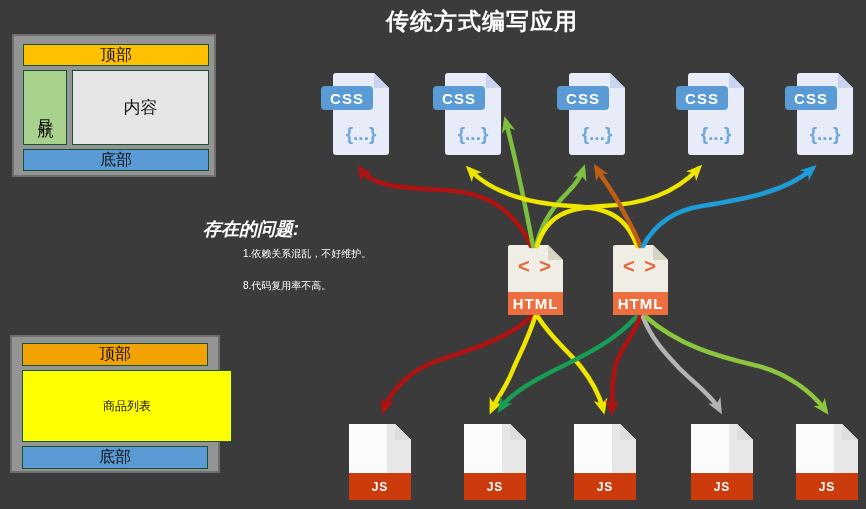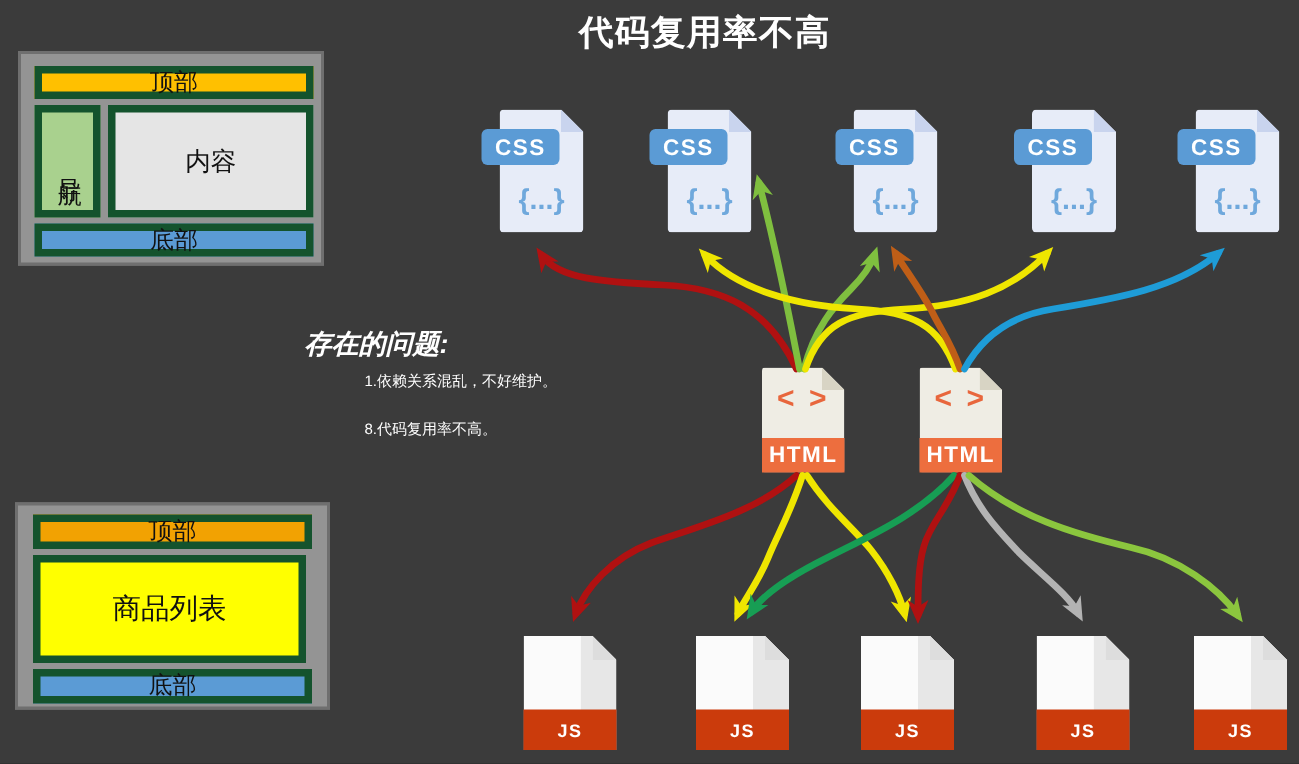--- a/index.html
+++ b/index.html
@@ -11,31 +11,31 @@
   
   .page-title{
     position:absolute;left:386px;top:6px;
     color:#ffffff;font-size:23px;font-weight:bold;letter-spacing:1px;white-space:nowrap;
   }
   
   .wf{position:absolute;background:#949494;border:2px solid #6f6f6f;box-sizing:border-box;}
   #wf1{left:12px;top:34px;width:204px;height:143px;}
   #wf2{left:10px;top:335px;width:210px;height:138px;}
   .wf-box{
-    position:absolute;box-sizing:border-box;border:5px solid #14532d;
+    position:absolute;box-sizing:border-box;border:1px solid #14532d;
     display:flex;align-items:center;justify-content:center;
     color:#111;font-size:16px;
   }
   #wf1-top   {left:9px; top:8px;  width:186px;height:22px;background:#ffc000;}
   #wf1-nav   {left:9px; top:34px; width:44px; height:75px;background:#a9d18e;}
   #wf1-content{left:58px;top:34px; width:137px;height:75px;background:#e5e5e5;font-size:17px;}
   #wf1-bottom{left:9px; top:113px;width:186px;height:22px;background:#5b9bd5;}
   .v-text{writing-mode:vertical-lr;text-orientation:upright;letter-spacing:2px;}
   #wf2-top   {left:10px;top:6px;  width:186px;height:23px;background:#f2a202;}
-  #wf2-list  {left:10px;top:33px; width:182px;height:72px;background:#ffff00;font-size:19px;}
+  #wf2-list  {left:10px;top:33px; width:210px;height:72px;background:#ffff00;font-size:12px;}
   #wf2-bottom{left:10px;top:109px;width:186px;height:23px;background:#5b9bd5;}
   
   .problems{position:absolute;left:203px;top:217px;color:#fff;}
   .problems-heading{font-size:18px;font-weight:bold;font-style:italic;}
   .problem-item{position:absolute;left:40px;font-size:10px;font-weight:normal;white-space:nowrap;}
   .problem-item.i0{top:30px;}
   .problem-item.i1{top:62px;}
   
   .file-icon{position:absolute;}
   .doc{position:absolute;left:0;top:0;}
@@ -76,21 +76,21 @@
     color:#fff;font-weight:bold;font-size:12px;letter-spacing:1px;
     display:flex;align-items:center;justify-content:center;}
   
   #edges{position:absolute;left:0;top:0;pointer-events:none;}
 </style>
 </head>
 <body>
 
 <div id="stage">
 
-  <div class="page-title">代码复用率不高</div>
+  <div class="page-title">传统方式编写应用</div>
 
   <div class="wf" id="wf1">
     <div class="wf-box" id="wf1-top">
       <span>顶部</span>
     </div>
     <div class="wf-box" id="wf1-nav">
       <span class="v-text">导航</span>
     </div>
     <div class="wf-box" id="wf1-content">
       <span>内容</span>

